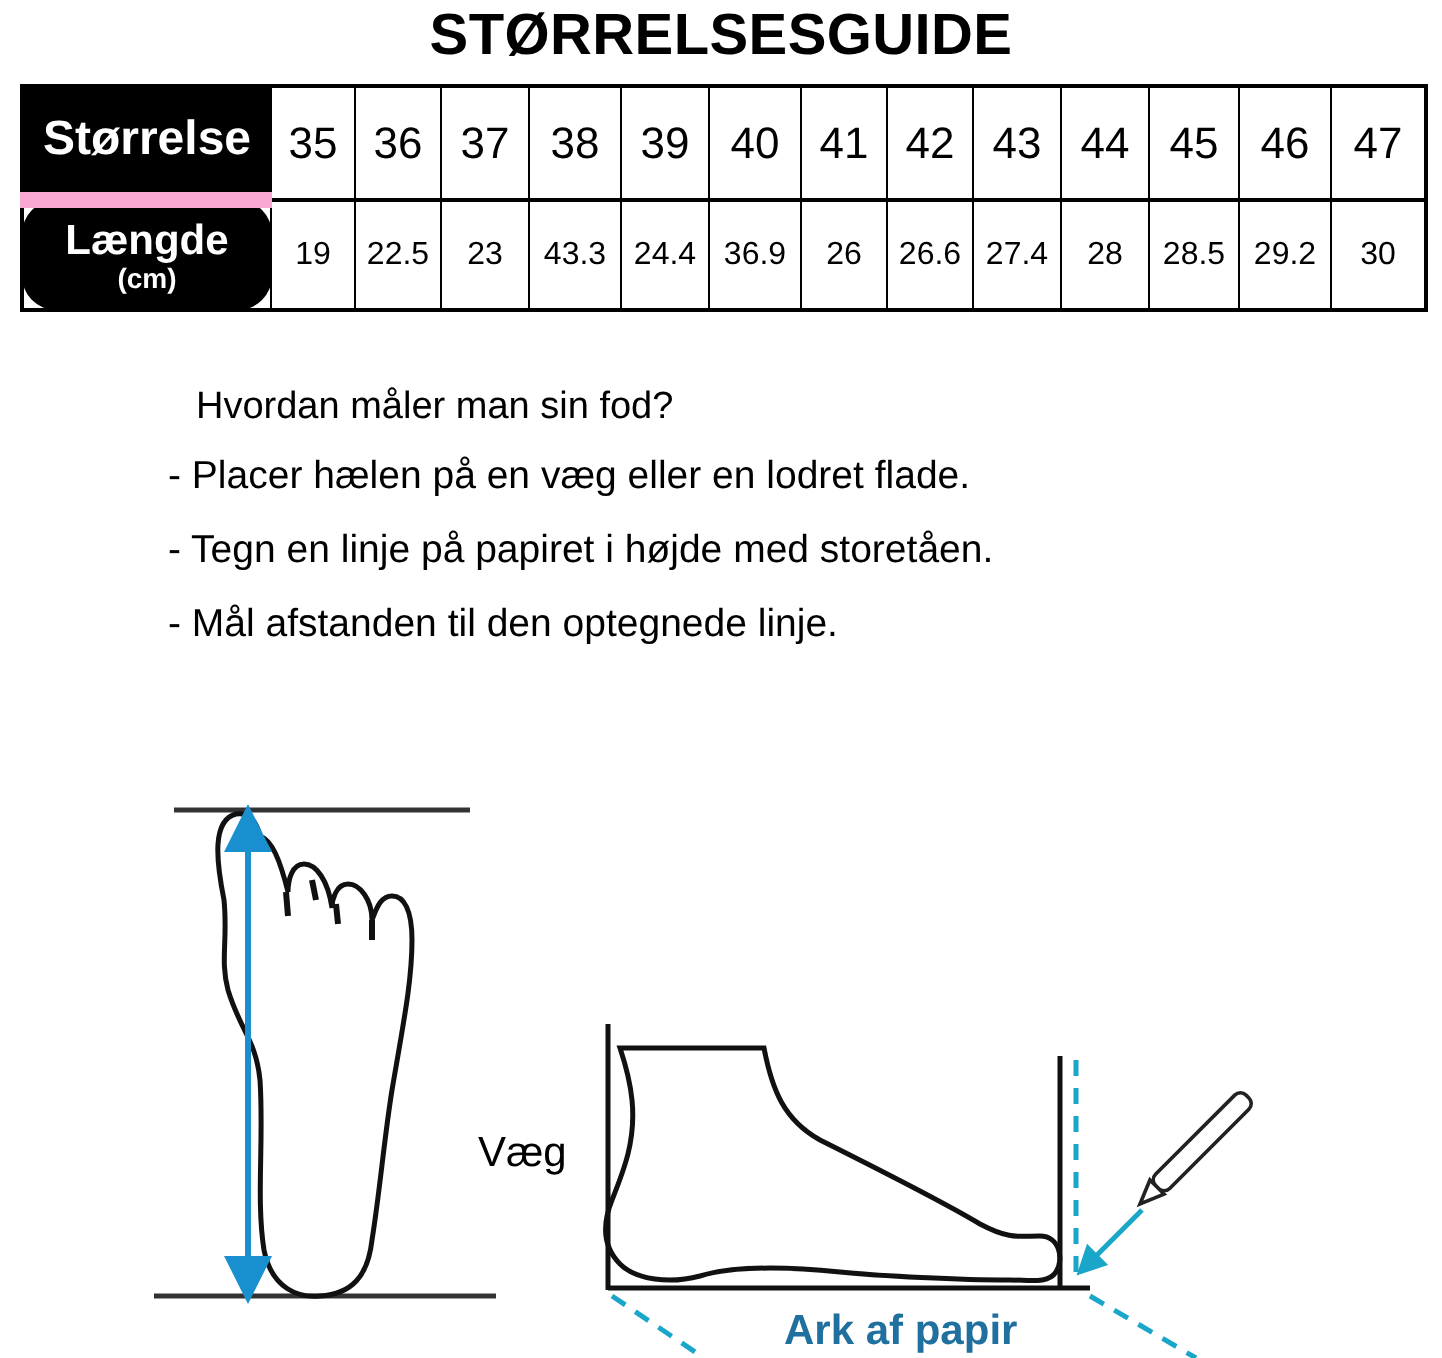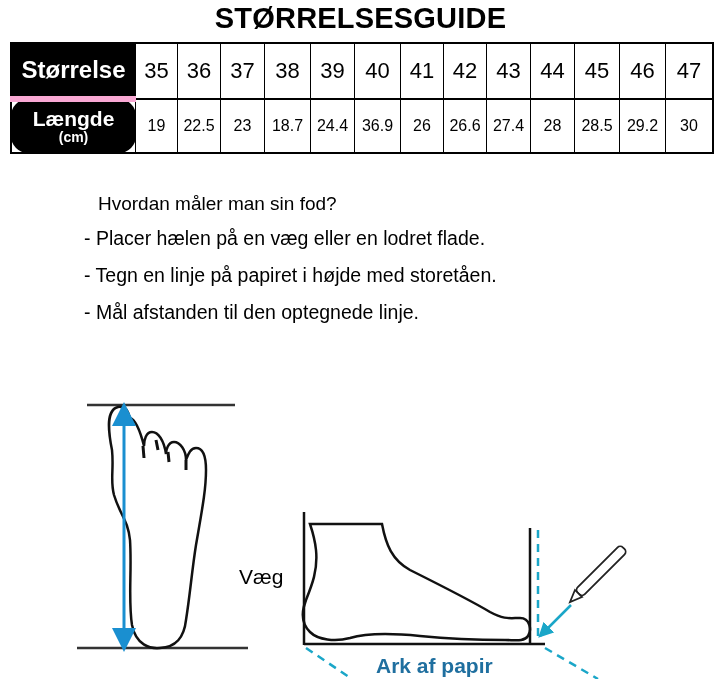--- a/index.html
+++ b/index.html
@@ -8,33 +8,33 @@
 
     .title { position: absolute; left: 0; top: 0; width: 721px; text-align: center;
              font-weight: bold; font-size: 29px; line-height: 36px; letter-spacing: 0.2px; }
 
     table.size-table { position: absolute; left: 10px; top: 42px; border-collapse: collapse;
                        border: 2px solid #000; table-layout: fixed; }
     table.size-table td { border: 1px solid #000; text-align: center; padding: 0; }
     table.size-table td.label { background: #000; color: #fff; font-weight: bold; width: 123px;
                                 border-color: #000; }
     table.size-table tr.sizes td { height: 52px; font-size: 22px; }
-    table.size-table tr.sizes td.label { font-size: 24px; border-bottom: 6px solid #f9a8d4; }
+    table.size-table tr.sizes td.label { font-size: 24px; border-bottom: 8px solid #f9a8d4; }
     table.size-table tr.lengths td { height: 50px; font-size: 16px; }
     table.size-table tr.lengths td.label { font-size: 21px; line-height: 20px; border-radius: 17px; }
     table.size-table tr.lengths td.label .unit { display: block; font-size: 14px; line-height: 16px; }
     table.size-table tr.sizes { border-bottom: 2px solid #000; }
 
     .howto { position: absolute; left: 84px; top: 192px; }
     .howto-heading { font-weight: normal; font-size: 19px; line-height: 24px; margin-left: 14px; margin-bottom: 10px; }
     .howto-step { font-size: 19.5px; line-height: 24px; margin-bottom: 13px; white-space: nowrap; }
 
     .diagram { position: absolute; left: 0; top: 0; }
     .wall-label { position: absolute; left: 239px; top: 565px; font-size: 21px; }
-    .paper-label { position: absolute; left: 376px; top: 654px; font-size: 21px; font-weight: bold;
+    .paper-label { position: absolute; left: 392px; top: 654px; font-size: 21px; font-weight: bold;
                    color: #1f6f9f; }
   </style>
 </head>
 <body>
 
 <div class="title">STØRRELSESGUIDE</div>
 
 <table class="size-table">
   <tbody>
       <tr class="sizes">
@@ -54,21 +54,21 @@
     <td style="width:46px">47</td>
   </tr>
   <tr class="lengths">
     <td class="label">
       <span>Længde</span>
       <span class="unit">(cm)</span>
     </td>
     <td>19</td>
     <td>22.5</td>
     <td>23</td>
-    <td>18.7</td>
+    <td>43.3</td>
     <td>24.4</td>
     <td>36.9</td>
     <td>26</td>
     <td>26.6</td>
     <td>27.4</td>
     <td>28</td>
     <td>28.5</td>
     <td>29.2</td>
     <td>30</td>
   </tr>

